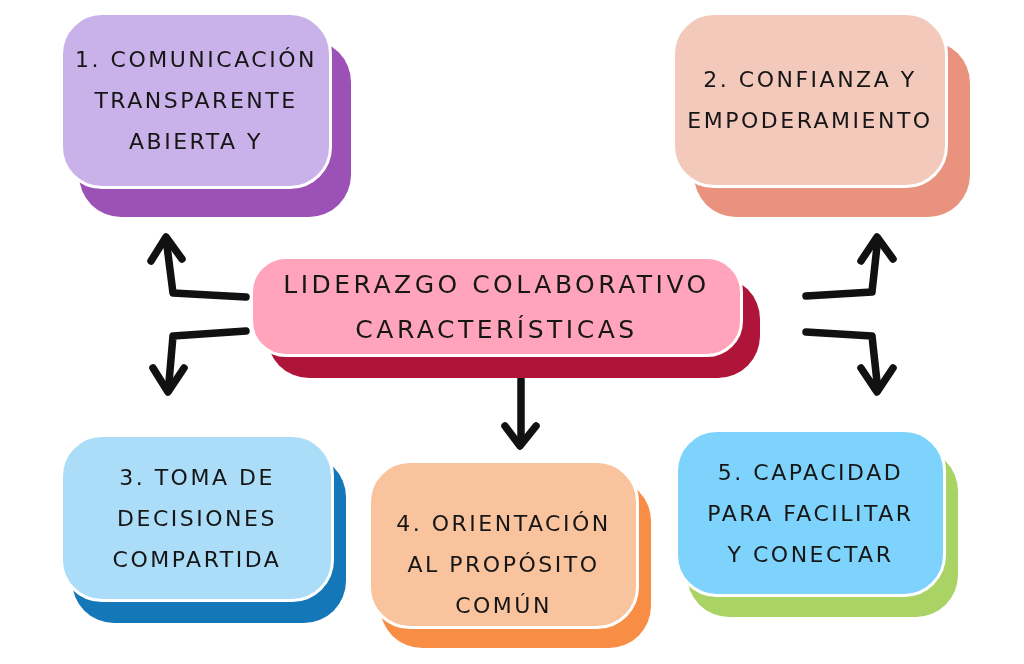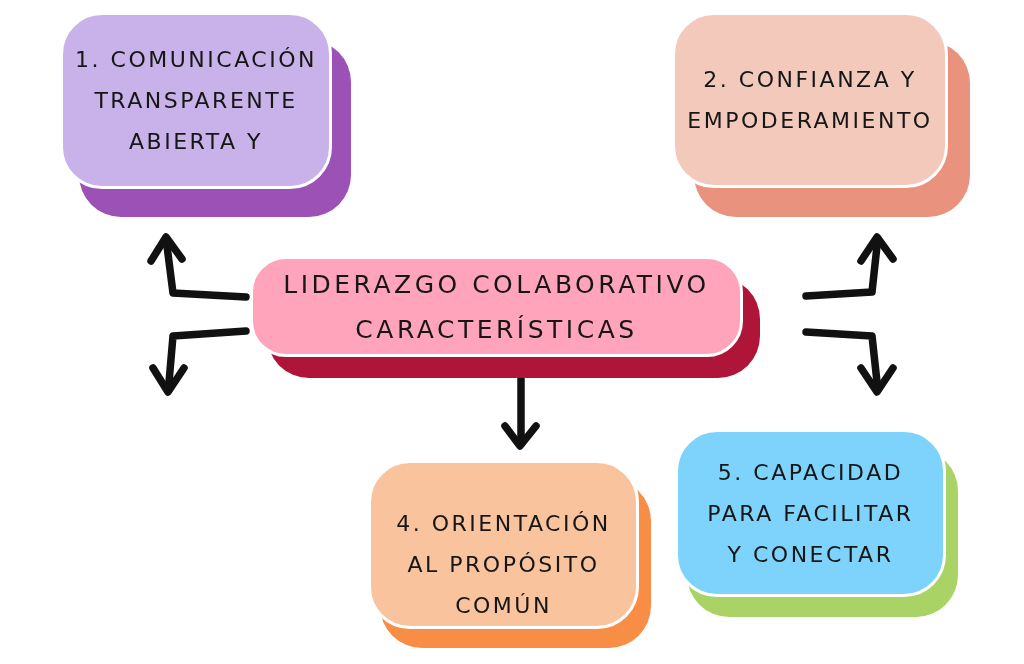--- a/index.html
+++ b/index.html
@@ -83,20 +83,28 @@
   </div>
 
   <div class="node node-center">
     <div class="card-shadow" style="background: rgb(174, 21, 56);"></div>
     <div class="card" style="background: rgb(255, 164, 186);">
       <div class="line">LIDERAZGO COLABORATIVO</div>
       <div class="line">CARACTERÍSTICAS</div>
     </div>
   </div>
 
+  <div class="node node-3">
+    <div class="card-shadow" style="background: rgb(20, 120, 184);"></div>
+    <div class="card" style="background: rgb(171, 220, 248);">
+      <div class="line">3. TOMA DE</div>
+      <div class="line">DECISIONES</div>
+      <div class="line">COMPARTIDA</div>
+    </div>
+  </div>
 
   <div class="node node-4">
     <div class="card-shadow" style="background: rgb(248, 142, 69);"></div>
     <div class="card" style="background: rgb(249, 195, 157); justify-content: flex-end;">
       <div class="line">4. ORIENTACIÓN</div>
       <div class="line">AL PROPÓSITO</div>
       <div class="line">COMÚN</div>
     </div>
   </div>
 

